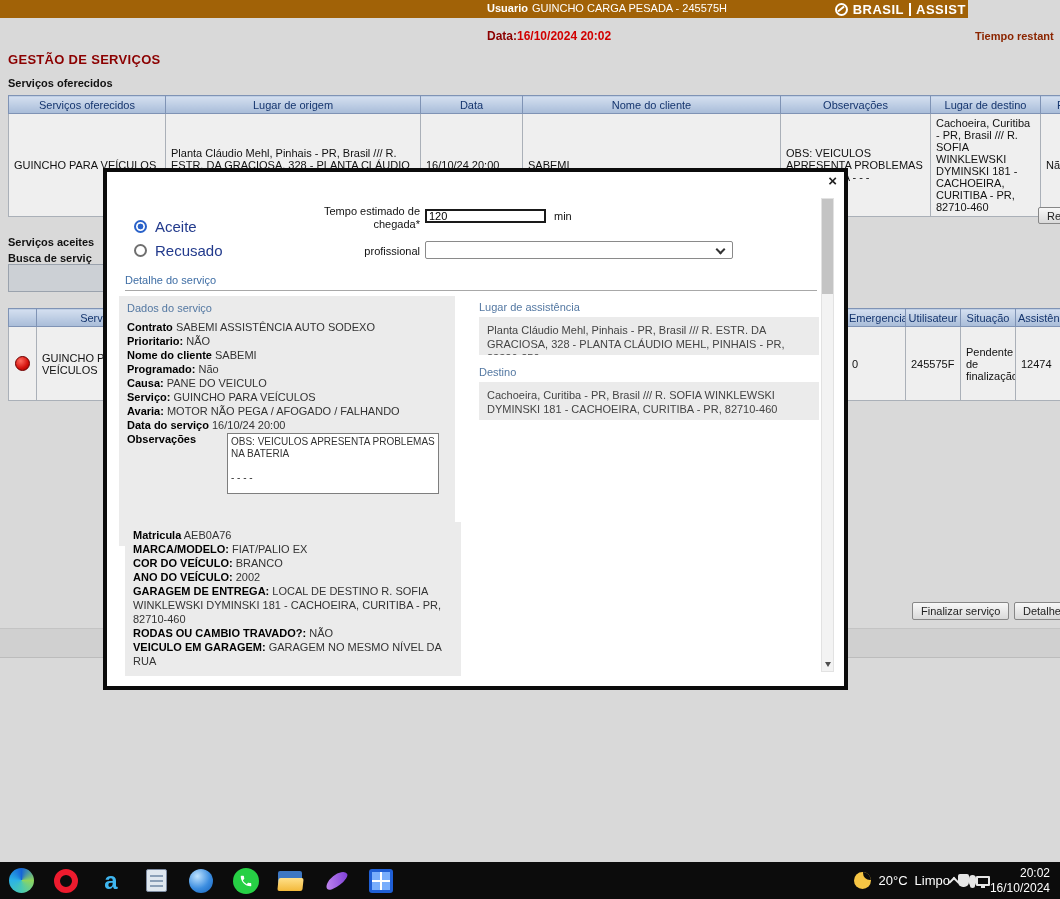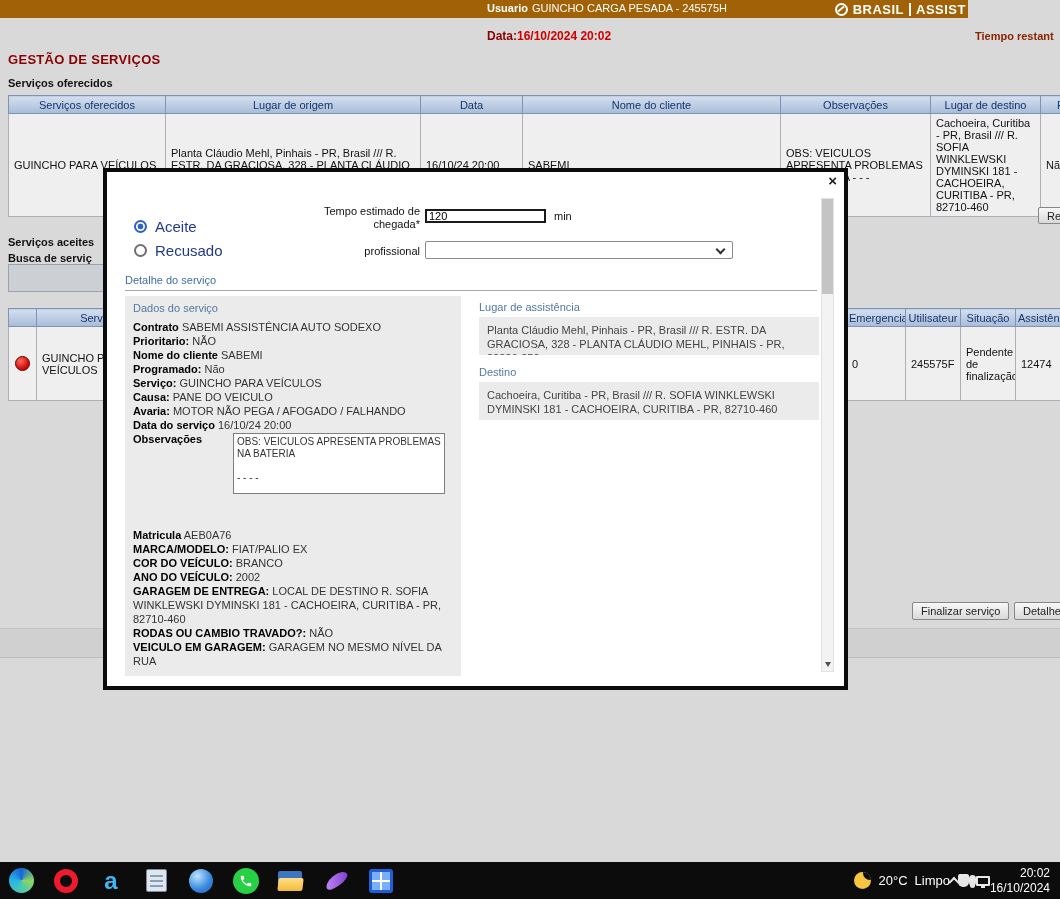--- a/index.html
+++ b/index.html
@@ -63,21 +63,21 @@
   .tempo-input{position:absolute;left:318px;top:37px;width:121px;height:14px;border:2px solid #1a1a1a;font-size:11px;font-family:inherit;padding:0 2px;background:#fff}
   .tempo-min{position:absolute;left:447px;top:38px;font-size:11px;color:#111}
   .prof-label{position:absolute;left:213px;top:73px;width:100px;text-align:right;font-size:11px;color:#111}
   .prof-select{position:absolute;left:318px;top:69px;width:308px;height:18px;border:1px solid #8a8a8a;border-radius:2px;background:#fff}
   .prof-chevron{position:absolute;right:8px;top:4px;width:7px;height:7px;border-right:2px solid #333;border-bottom:2px solid #333;transform:rotate(45deg)}
   .detalhe-title{position:absolute;left:18px;top:102px;font-size:11px;color:#3f6ea5}
   .modal-hr{position:absolute;left:18px;top:118px;width:692px;border-top:1px solid #a8a8a8}
   .panel{position:absolute;background:#ebebeb;padding:6px 8px;overflow:hidden}
   .panel-title{font-size:11px;color:#5478a2;margin-bottom:6px}
   .panel-title-out{position:absolute;font-size:11px;color:#5478a2}
-  .p-dados{left:18px;top:124px;width:336px;height:250px}
+  .p-dados{left:12px;top:124px;width:336px;height:250px}
   .p-lugar{left:372px;top:145px;width:340px;height:38px}
   .p-destino{left:372px;top:210px;width:340px;height:38px}
   .p-adicional{left:18px;top:350px;width:336px;height:154px}
   .t-lugar{left:372px;top:129px}
   .t-destino{left:372px;top:194px}
   .fld{font-size:11px;line-height:14px;color:#333}
   .fld b{color:#000}
   .addr-text{font-size:11px;line-height:14px;color:#444}
   .obs-row{display:flex;margin-top:1px}
   .obs-row b{font-size:11px;color:#000;width:100px;flex:0 0 auto}
@@ -241,22 +241,22 @@
 
     <div class="detalhe-title">Detalhe do serviço</div>
     <div class="modal-hr"></div>
 
     <div class="panel p-dados">
       <div class="panel-title">Dados do serviço</div>
       <div class="fld"><b>Contrato</b> <span>SABEMI ASSISTÊNCIA AUTO SODEXO</span></div>
       <div class="fld"><b>Prioritario:</b> <span>NÃO</span></div>
       <div class="fld"><b>Nome do cliente</b> <span>SABEMI</span></div>
       <div class="fld"><b>Programado:</b> <span>Não</span></div>
+      <div class="fld"><b>Causa:</b> <span>PANE DO VEICULO</span></div>
       <div class="fld"><b>Serviço:</b> <span>GUINCHO PARA VEÍCULOS</span></div>
-      <div class="fld"><b>Causa:</b> <span>PANE DO VEICULO</span></div>
       <div class="fld"><b>Avaria:</b> <span>MOTOR NÃO PEGA / AFOGADO / FALHANDO</span></div>
       <div class="fld"><b>Data do serviço</b> <span>16/10/24 20:00</span></div>
       <div class="obs-row">
         <b>Observações</b>
         <textarea class="obs-area" readonly="" style="">OBS: VEICULOS APRESENTA PROBLEMAS NA BATERIA
 
 - - - -</textarea>
       </div>
     </div>
 

